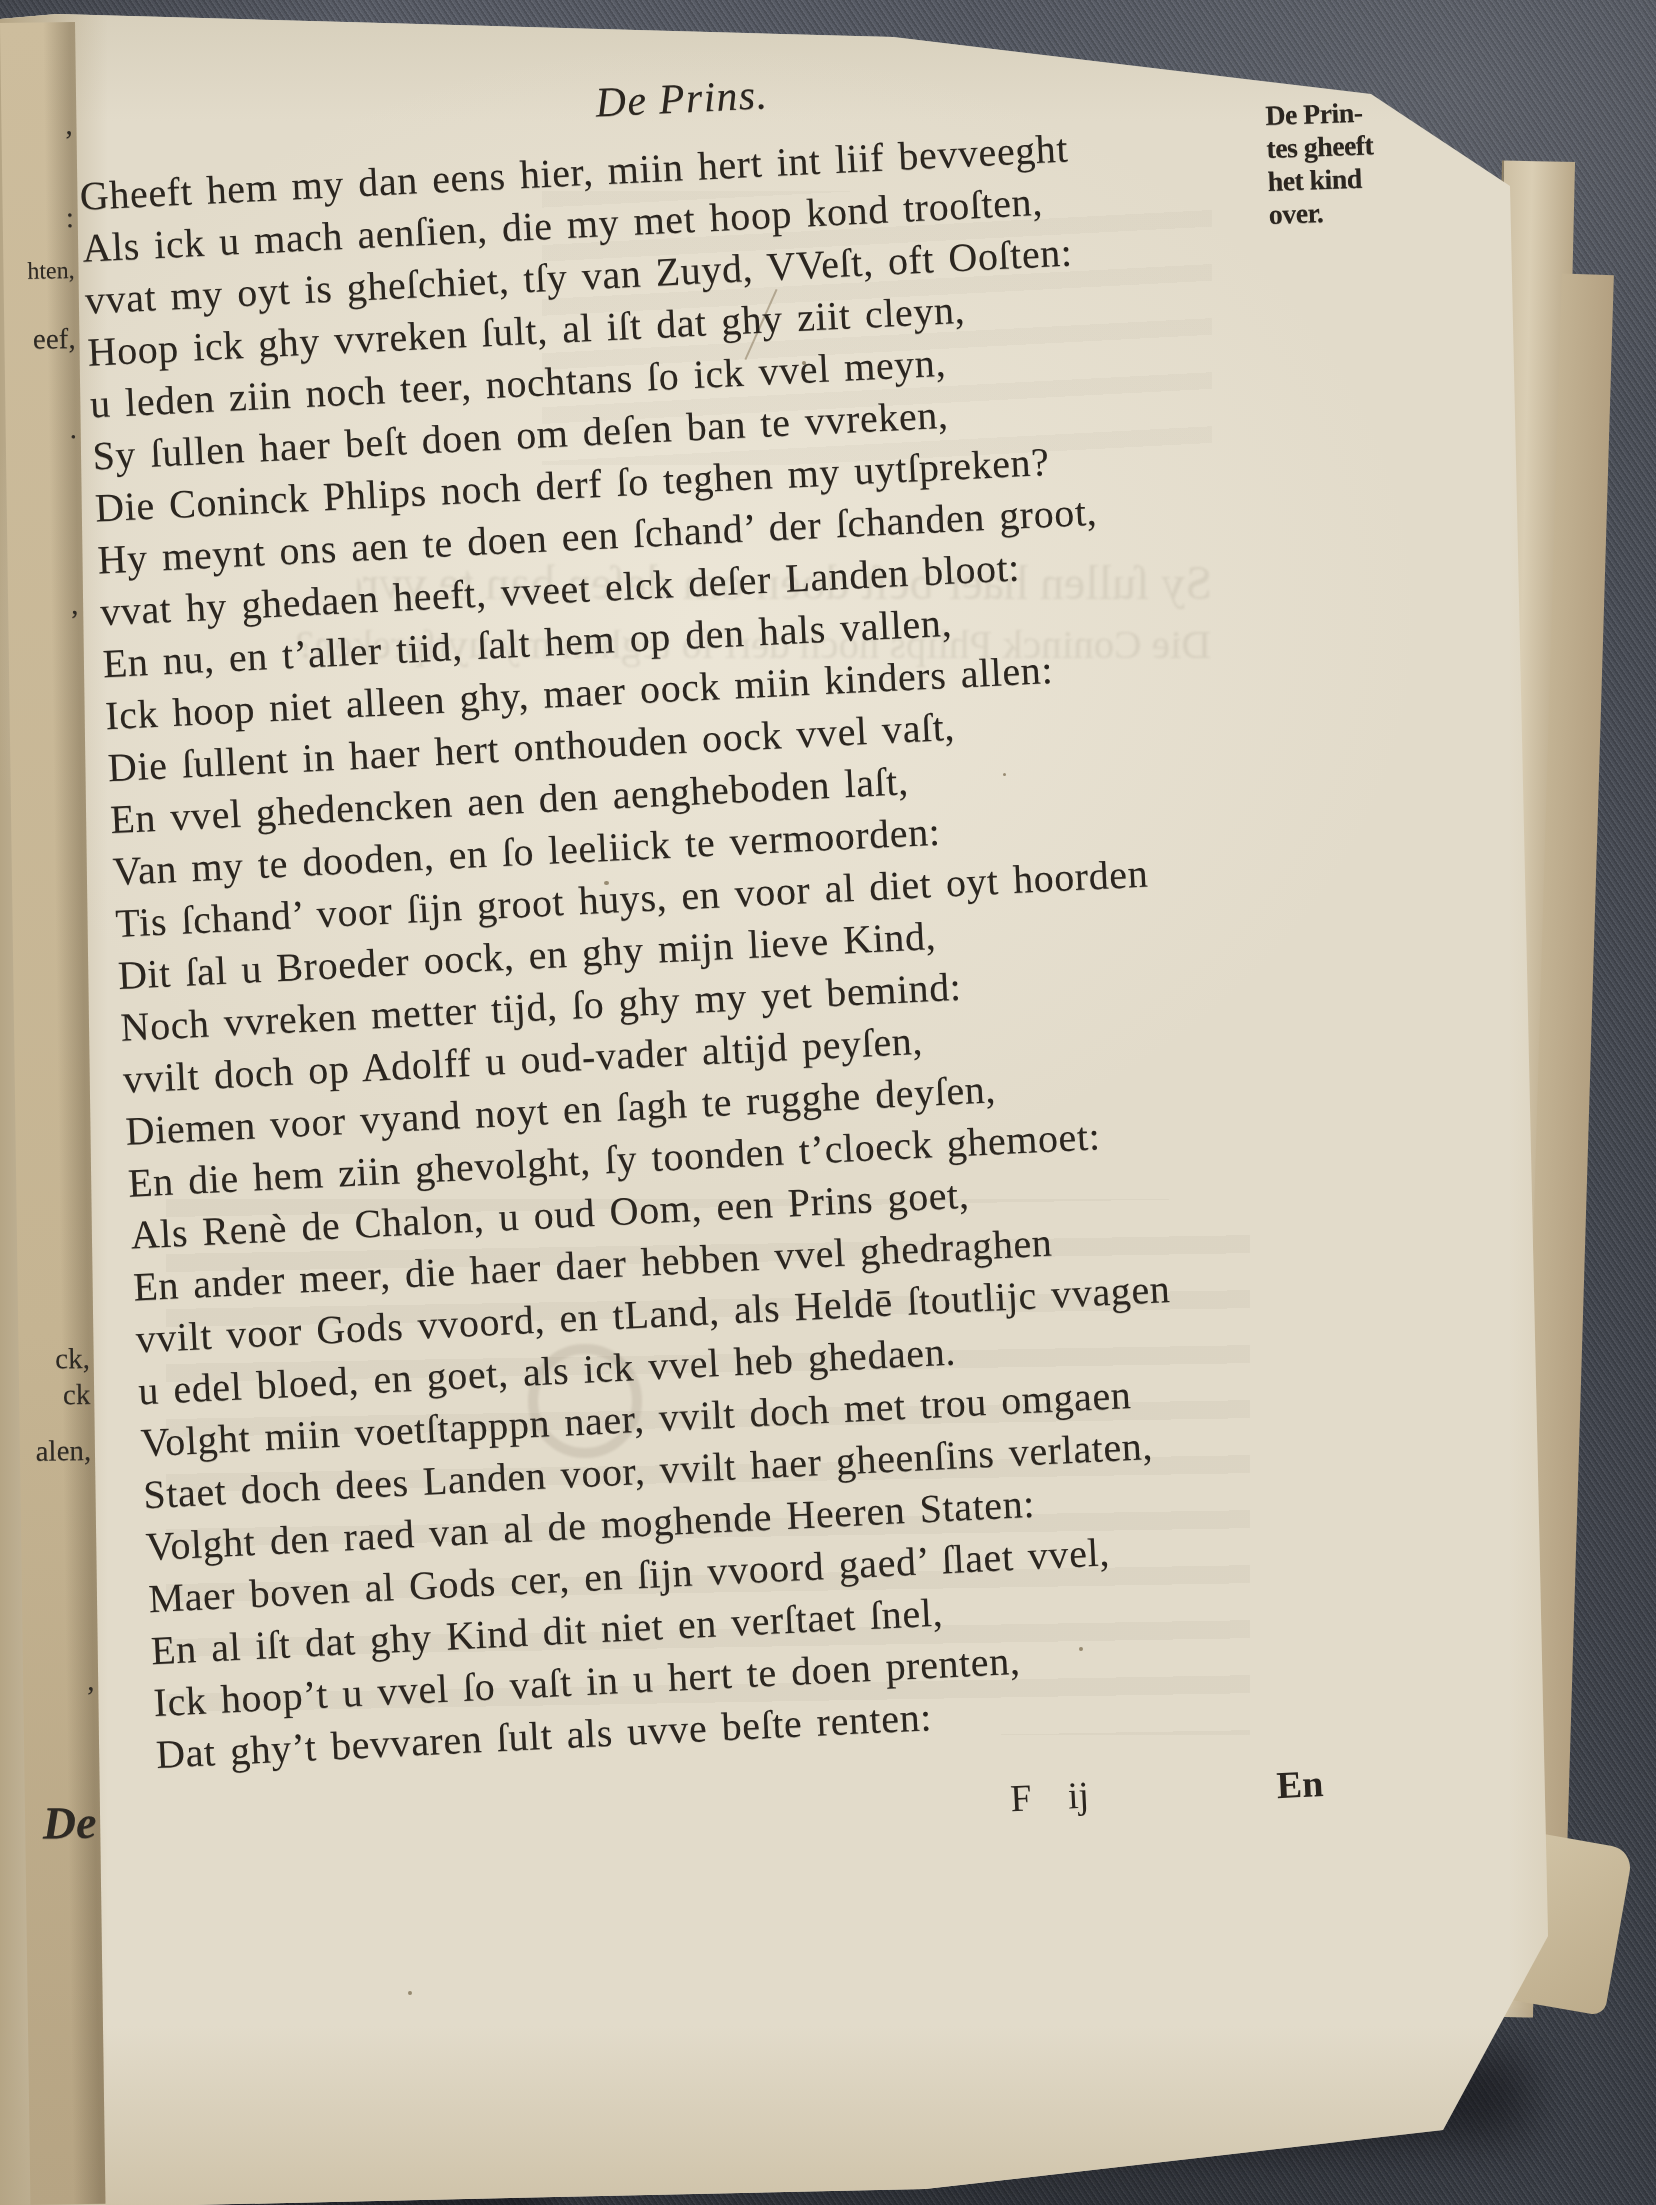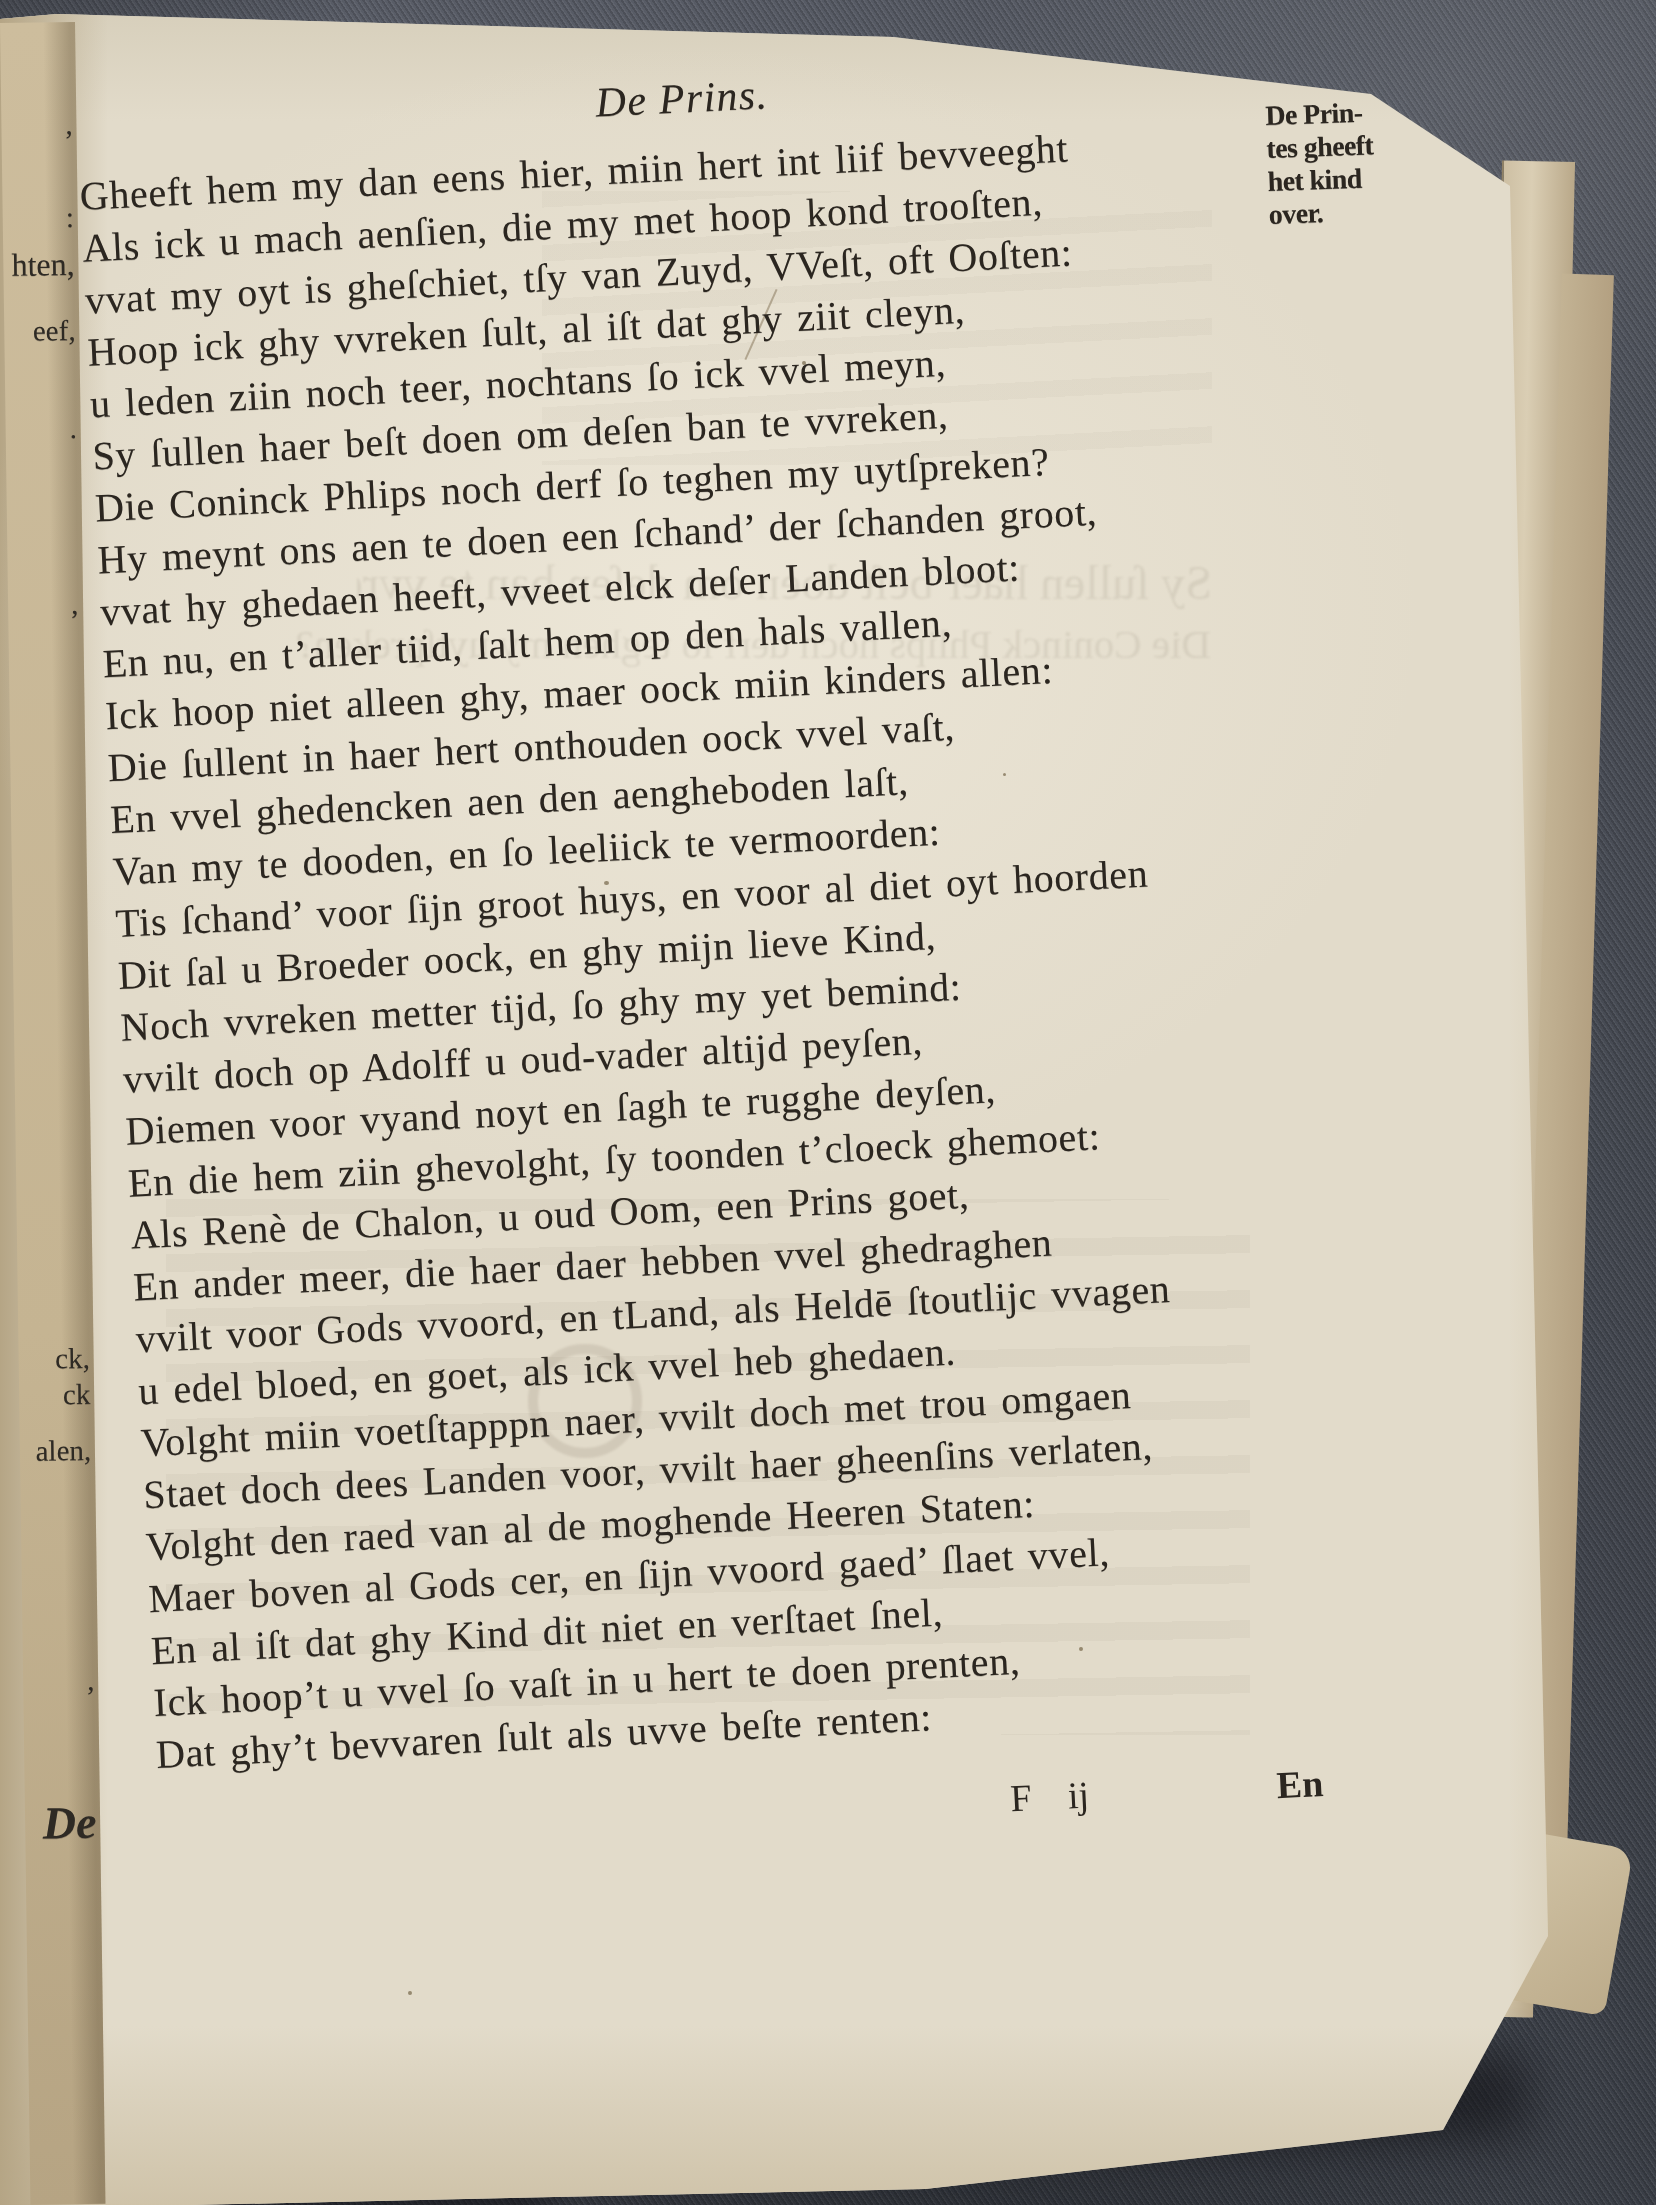--- a/index.html
+++ b/index.html
@@ -64,21 +64,21 @@
     transform:rotate(-2deg);color:#2b2620;font-weight:700;font-size:28px;
     line-height:33px;letter-spacing:-0.6px;text-shadow:0 0.6px 0.6px rgba(43,38,32,.35);}
   
   .sliver{position:absolute;left:0;top:23px;width:75px;height:2182px;
     transform:rotate(-0.8deg);transform-origin:0 0;overflow:hidden;
     background:
       linear-gradient(270deg, rgba(90,76,52,.35) 0 5.1px, rgba(90,76,52,0) 32px),
       linear-gradient(180deg,#cdbd9d,#c5b492 60%,#b6a483);}
   .frag{position:absolute;right:3.8px;color:#2e2a24;font-size:29px;white-space:nowrap;
     text-shadow:0 0.6px 0.6px rgba(43,38,32,.3);}
-  .f0{top:86px}.f1{top:179px}.f2{top:224px;font-size:32px}.f3{top:292px}
+  .f0{top:86px}.f1{top:179px}.f2{top:235px;font-size:24px}.f3{top:300px}
   .f4{top:390px}.f5{top:582px}.f6{top:1320px}.f7{top:1356px}.f8{top:1412px}
   .f9{top:1642px}.f10{top:1774px;font-size:46px;font-style:italic;font-weight:600}
   
   .speck{position:absolute;border-radius:50%;background:#7c6d52;opacity:.75;}
   .s1{left:802px;top:361px;width:3.8px;height:3.8px;}
   .s2{left:604px;top:881px;width:4.5px;height:3.8px;}
   .s3{left:1003px;top:773px;width:3.2px;height:3.2px;}
   .s4{left:1079px;top:1647px;width:3.8px;height:3.8px;}
   .s5{left:408px;top:1991px;width:3.8px;height:3.8px;}
   .fiber{position:absolute;left:760px;top:286px;width:1.9px;height:77px;

